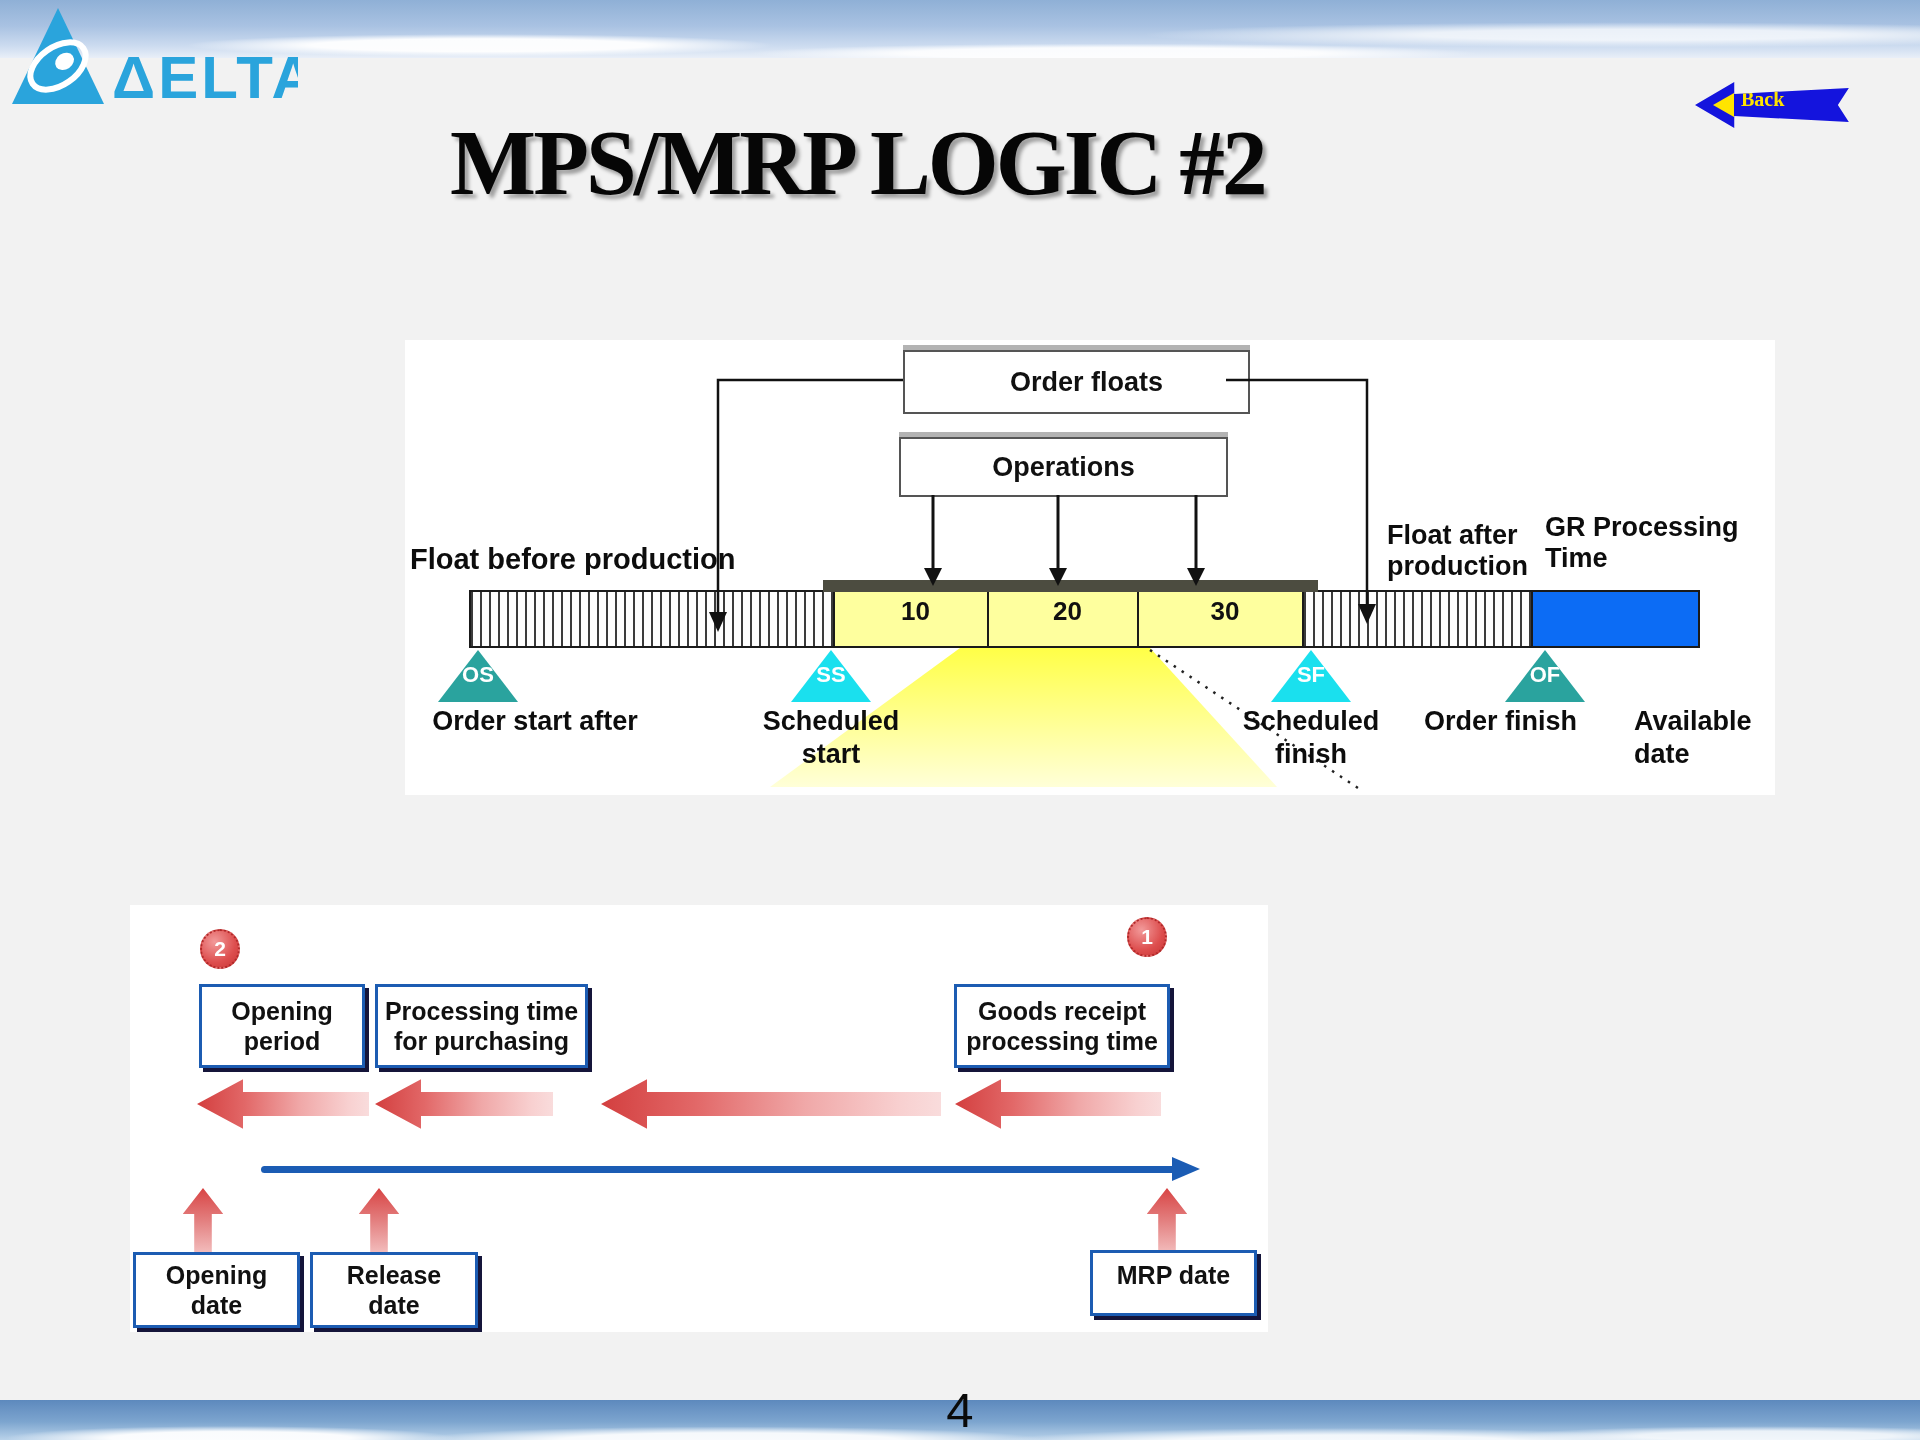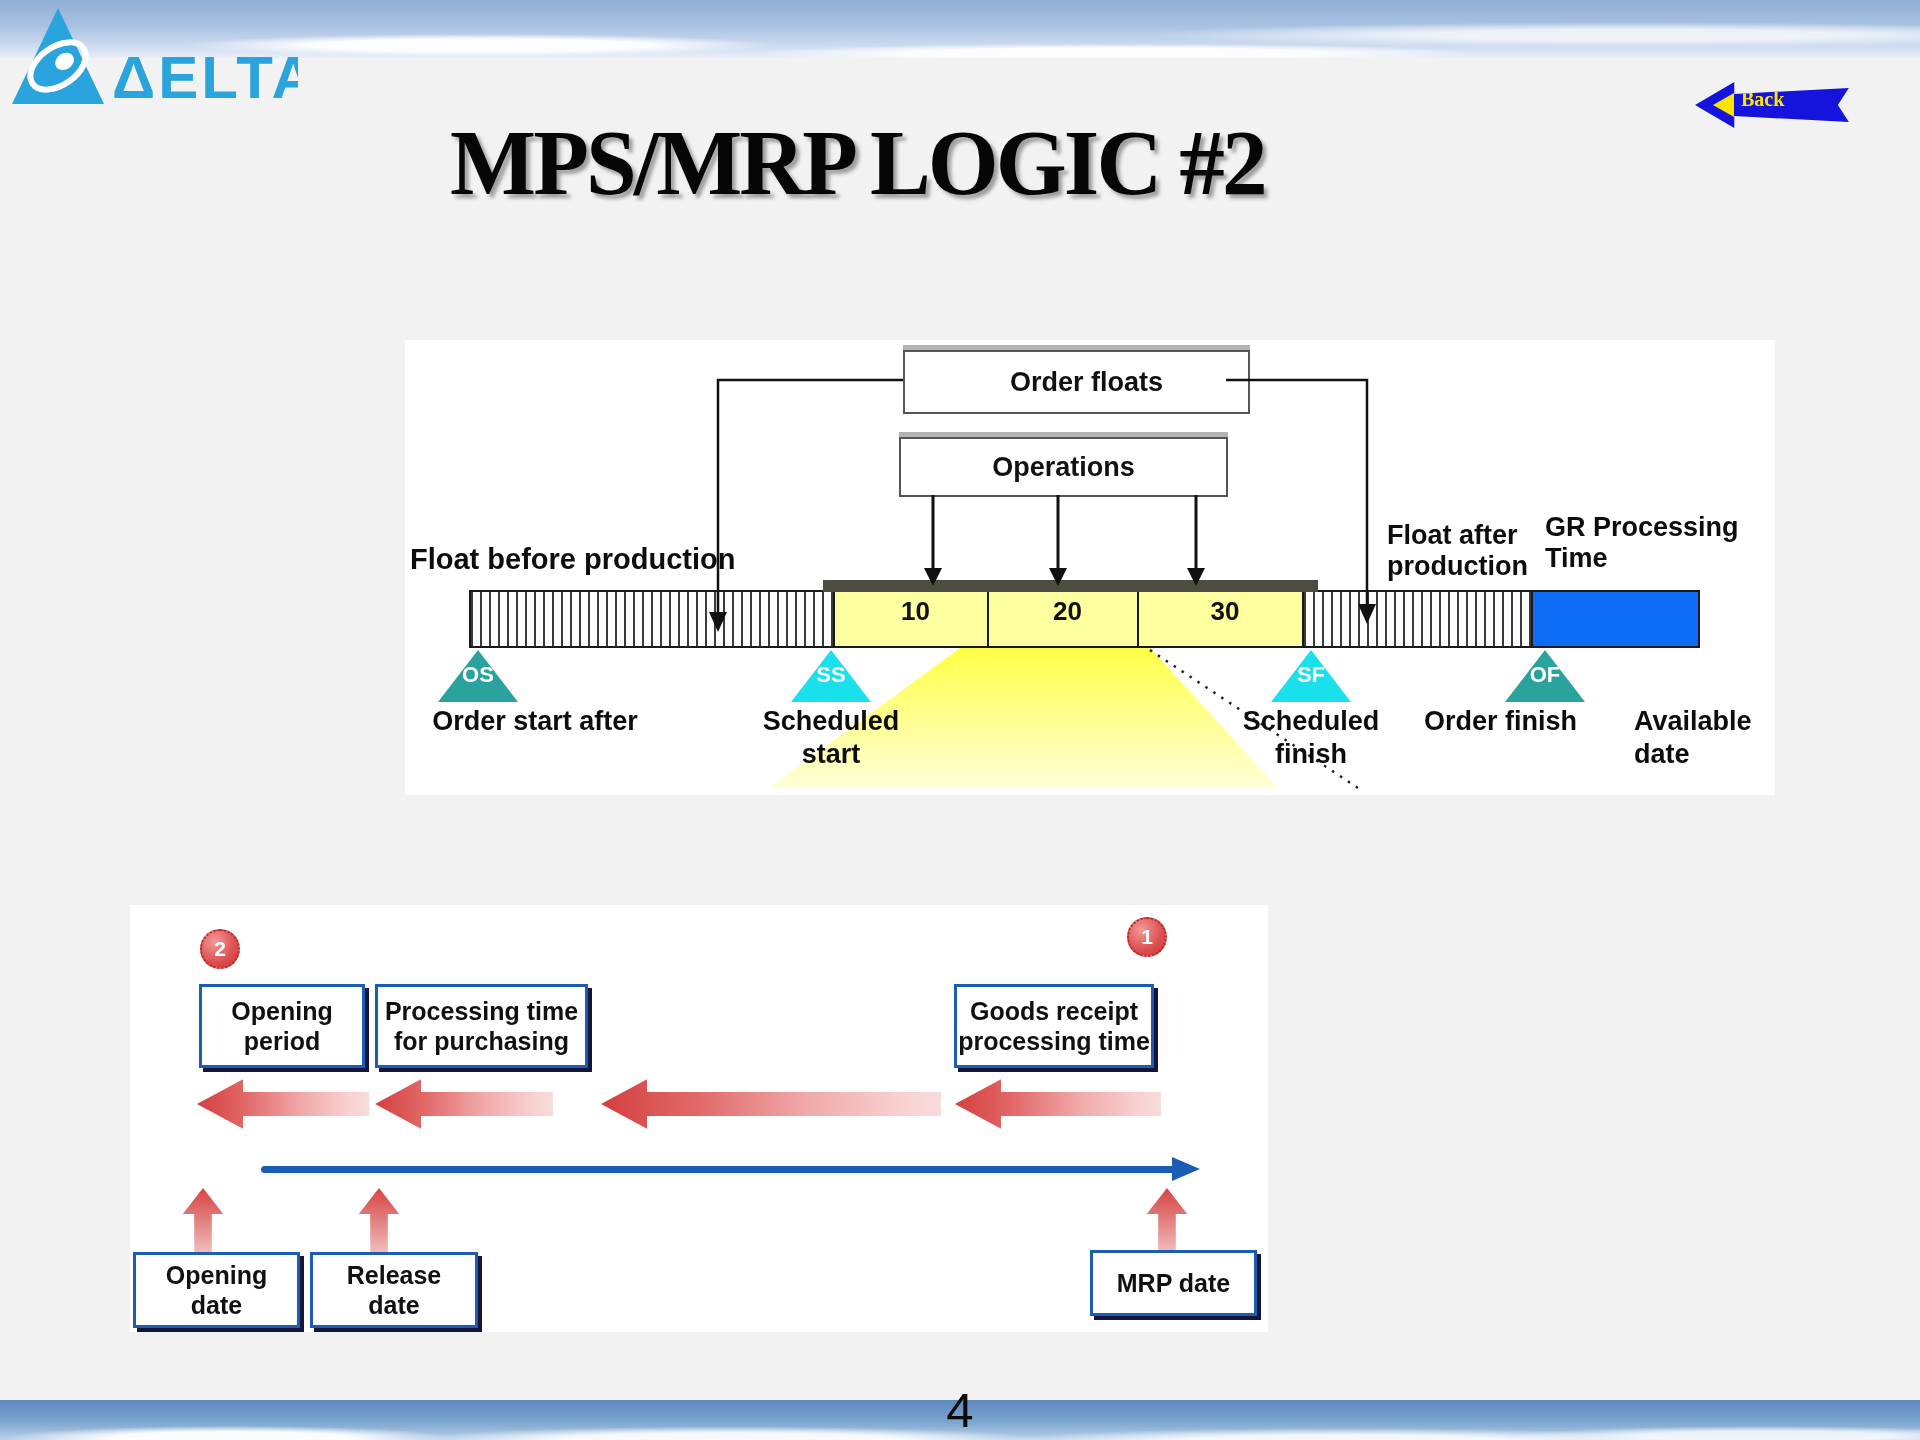--- a/index.html
+++ b/index.html
@@ -56,21 +56,21 @@
     font-size:22px;}
   .tri span{padding-bottom:14px;}
   .tri.teal{background:#2aa39e;}
   .tri.cyan{background:#1ae0ee;}
   .lbl{position:absolute;font-weight:bold;color:#0d0d0d;white-space:pre-line;font-size:27px;line-height:33px;}
   .lbl.center{text-align:center;}
   
   .bbox{position:absolute;background:#fff;border:3px solid #1c5cb2;box-shadow:4px 4px 0 #15153a;
     display:flex;align-items:center;justify-content:center;text-align:center;font-weight:bold;
     font-size:25px;line-height:30px;white-space:pre-line;box-sizing:border-box;}
-  .bbox.top-text{align-items:flex-start;padding-top:15px;}
+  .bbox.top-text{align-items:flex-start;padding-top:7px;}
   .badge{position:absolute;width:36px;height:36px;border-radius:50%;border:2px dotted #b22a2a;
     background:radial-gradient(circle at 35% 30%,#f29a9a,#dd4e4e 60%,#c83636);
     display:flex;align-items:center;justify-content:center;color:#fff;font-weight:bold;font-size:21px;}
   .larrow{position:absolute;height:54px;
     background:linear-gradient(90deg,#d33f3f 0%,#e26868 28%,#f0a8a8 60%,#f8d0d0 88%,#f9dcdc 100%);
     clip-path:polygon(0 50%,46px 4%,46px 28%,100% 28%,100% 72%,46px 72%,46px 96%);}
   .uarrow{position:absolute;top:283px;width:44px;height:72px;
     background:linear-gradient(180deg,#d84444 0%,#e37f7f 45%,#f6caca 100%);
     clip-path:polygon(50% 0,96% 36%,70% 36%,70% 100%,30% 100%,30% 36%,4% 36%);}
   .tline{position:absolute;left:131px;top:261px;width:915px;height:7px;background:#1b5cb4;border-radius:4px;}
@@ -177,21 +177,21 @@
       <span>2</span>
       </div>
     <div class="badge" style="left:997px;top:12px;">
       <span>1</span>
       </div>
 
     <div class="bbox" style="left:69px;top:79px;width:166px;height:84px;">Opening
 period</div>
     <div class="bbox" style="left:245px;top:79px;width:213px;height:84px;">Processing time
 for purchasing</div>
-    <div class="bbox" style="left:824px;top:79px;width:200px;height:84px;">Goods receipt
+    <div class="bbox" style="left:824px;top:79px;width:216px;height:84px;">Goods receipt
 processing time</div>
 
     <div class="larrow" style="left:67px;top:172px;width:172px;"></div>
     <div class="larrow" style="left:245px;top:172px;width:178px;"></div>
     <div class="larrow" style="left:471px;top:172px;width:340px;"></div>
     <div class="larrow" style="left:825px;top:172px;width:206px;"></div>
 
     <div class="tline"></div>
     <div class="tline-head"></div>
 

